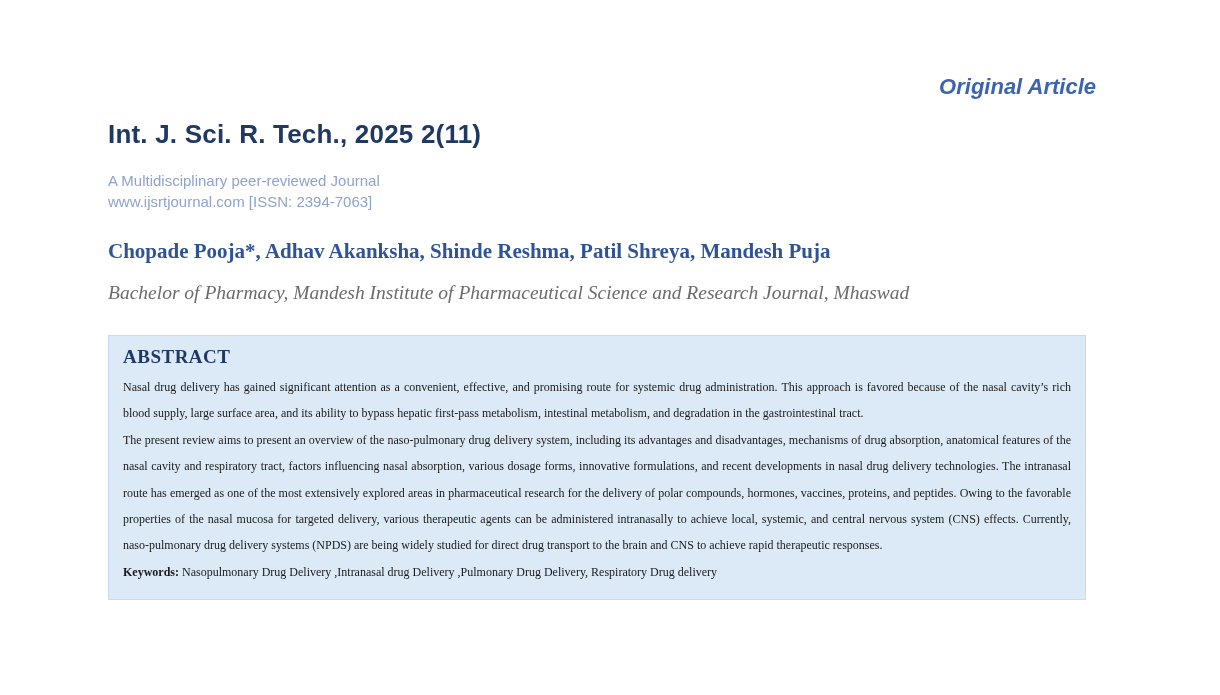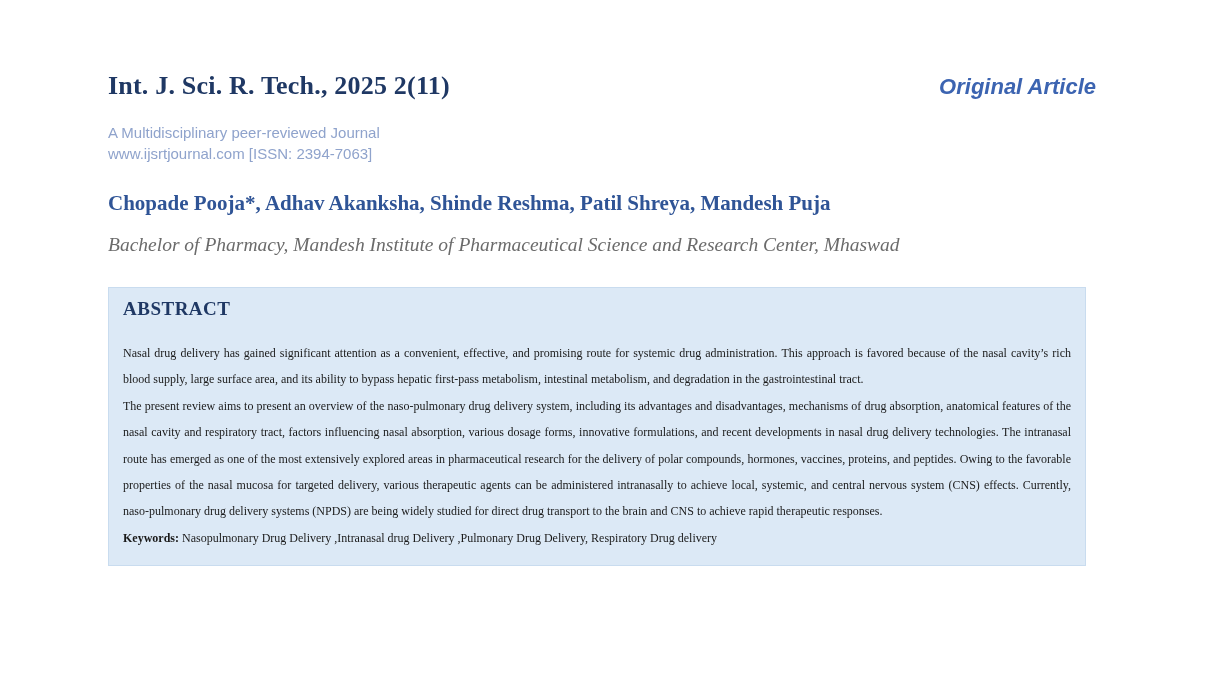--- a/index.html
+++ b/index.html
@@ -16,26 +16,27 @@
     overflow: hidden;
     padding: 70px 124px 0 108px;
     background: #ffffff;
   }
   .masthead {
     display: flex;
     justify-content: space-between;
     align-items: flex-start;
   }
   .journal-name {
-    font-family: Liberation Serif, serif;
+    font-family: Liberation Sans, sans-serif;
     font-weight: 700;
     font-size: 26px;
     line-height: 32px;
     color: var(--navy, #1f3864);
     letter-spacing: 0.2px;
+    margin-top: 48px;
   }
   .journal-subtitle, .journal-website {
     font-family: "Liberation Sans", sans-serif;
     font-size: 15px;
     line-height: 21px;
     color: var(--light-blue-text, #8fa3cc);
   }
   .journal-subtitle { margin-top: 20px; }
   .journal-website { cursor: pointer; }
   .article-type {
@@ -78,21 +79,21 @@
     border: 1px solid #c9dcef;
     padding: 8px 14px 14px 14px;
   }
   .abstract-heading {
     font-family: "Liberation Serif", serif;
     font-weight: 700;
     font-size: 19px;
     line-height: 26px;
     letter-spacing: 0.5px;
     color: var(--navy, #1f3864);
-    margin-bottom: 18px;
+    margin-bottom: 4px;
   }
   .abstract-para {
     font-family: "Liberation Serif", serif;
     font-size: 12px;
     line-height: 26.4px;
     color: var(--body-text, #1a1a1a);
     text-align: justify;
   }
   .kw-label { font-weight: 700; }
 </style>
@@ -106,21 +107,21 @@
       <div class="journal-name">Int. J. Sci. R. Tech., 2025 2(11)</div>
       <div class="journal-subtitle">A Multidisciplinary peer-reviewed Journal</div>
       <div class="journal-website">www.ijsrtjournal.com [ISSN: 2394-7063]</div>
     </div>
     <div class="article-type">Original Article</div>
   </header>
 
 
   <div class="authors">Chopade Pooja*, Adhav Akanksha, Shinde Reshma, Patil Shreya, Mandesh Puja</div>
 
-  <div class="affiliation">Bachelor of Pharmacy, Mandesh Institute of Pharmaceutical Science and Research Center, Mhaswad</div>
+  <div class="affiliation">Bachelor of Pharmacy, Mandesh Institute of Pharmaceutical Science and Research Journal, Mhaswad</div>
 
   <section class="abstract-box">
     <h2 class="abstract-heading">ABSTRACT</h2>
     <p class="abstract-para">Nasal drug delivery has gained significant attention as a convenient, effective, and promising route for systemic drug administration. This approach is favored because of the nasal cavity’s rich blood supply, large surface area, and its ability to bypass hepatic first-pass metabolism, intestinal metabolism, and degradation in the gastrointestinal tract.</p>
     <p class="abstract-para">The present review aims to present an overview of the naso-pulmonary drug delivery system, including its advantages and disadvantages, mechanisms of drug absorption, anatomical features of the nasal cavity and respiratory tract, factors influencing nasal absorption, various dosage forms, innovative formulations, and recent developments in nasal drug delivery technologies. The intranasal route has emerged as one of the most extensively explored areas in pharmaceutical research for the delivery of polar compounds, hormones, vaccines, proteins, and peptides. Owing to the favorable properties of the nasal mucosa for targeted delivery, various therapeutic agents can be administered intranasally to achieve local, systemic, and central nervous system (CNS) effects. Currently, naso-pulmonary drug delivery systems (NPDS) are being widely studied for direct drug transport to the brain and CNS to achieve rapid therapeutic responses.</p>
     <p class="abstract-para"><span class="kw-label">Keywords:</span><span> Nasopulmonary Drug Delivery ,Intranasal drug Delivery ,Pulmonary Drug Delivery, Respiratory Drug delivery</span></p>
   </section>
 
 </div>
 

